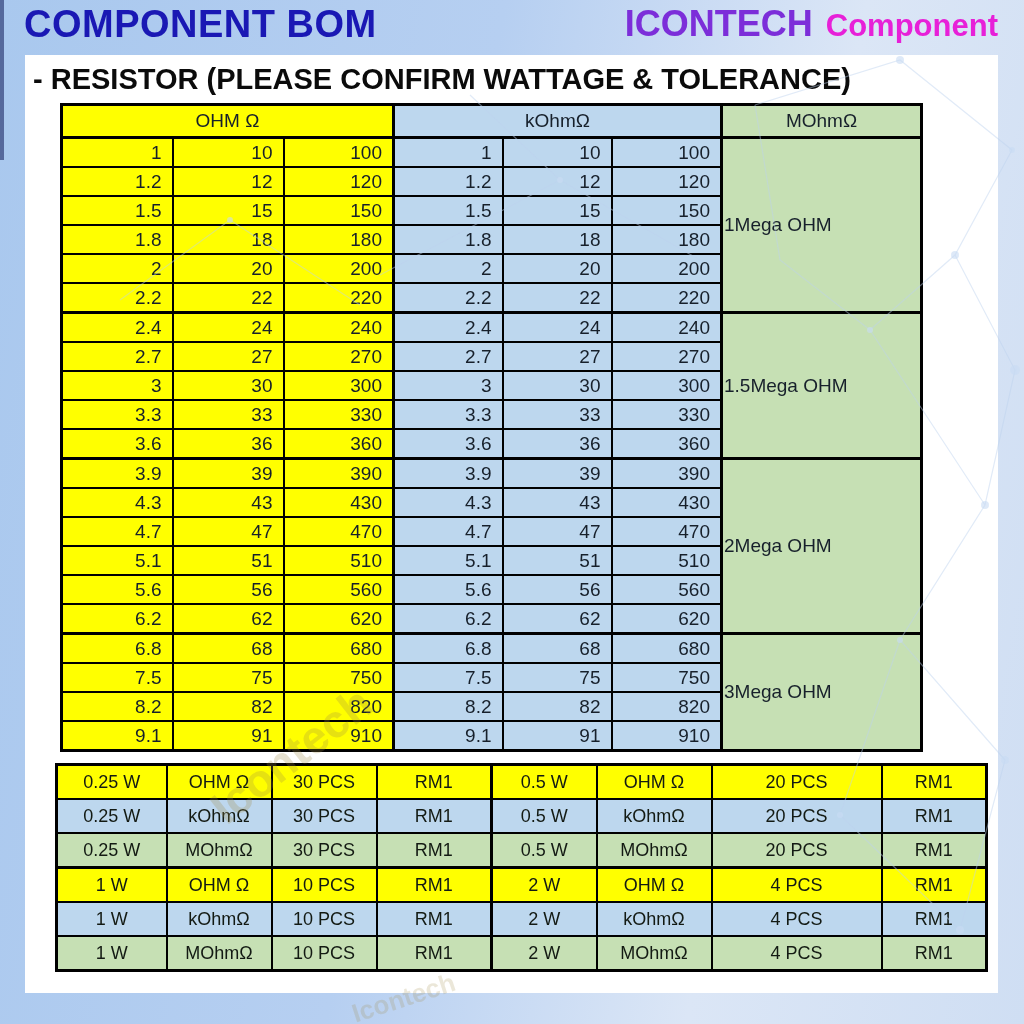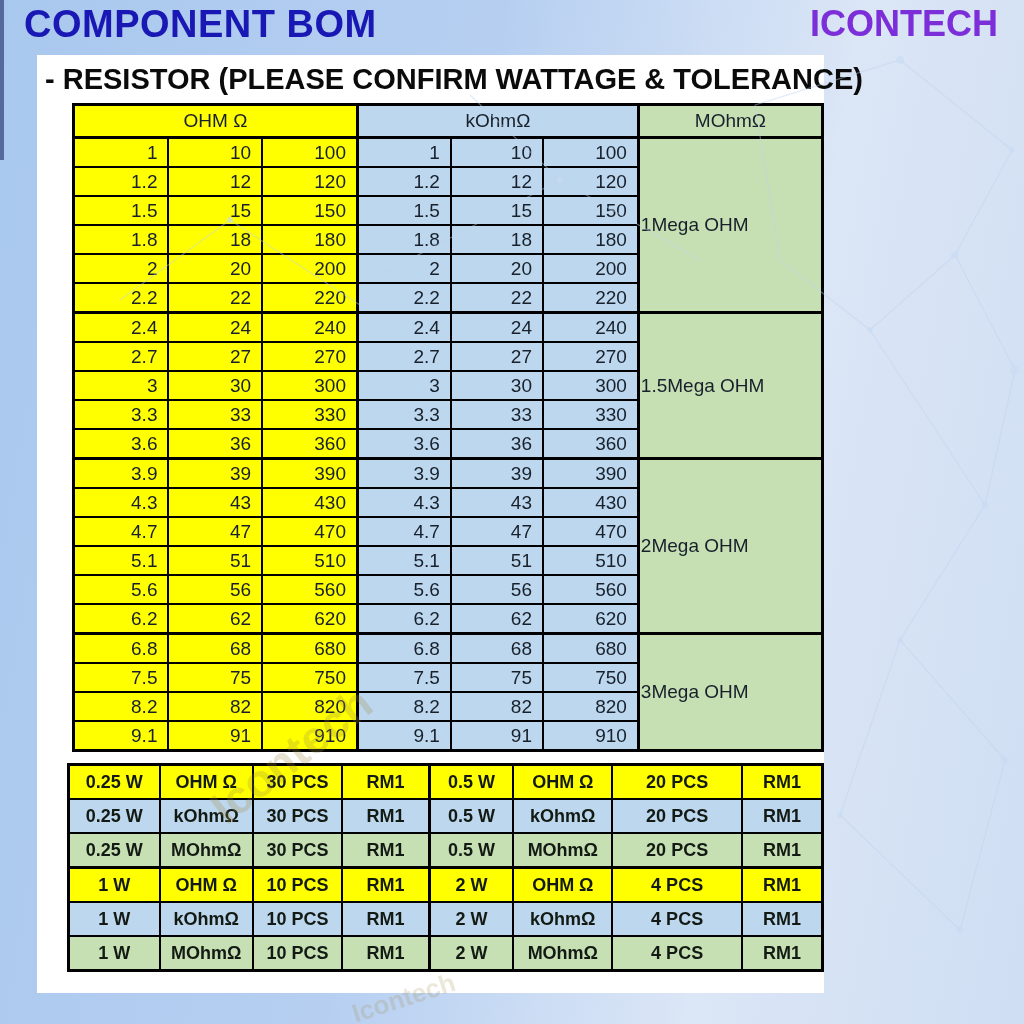--- a/index.html
+++ b/index.html
@@ -13,43 +13,43 @@
   
   .header-band{position:absolute;top:0;left:0;width:1024px;height:54px;
     display:flex;align-items:center;justify-content:space-between;
     padding:0 26px 6px 24px;box-sizing:border-box;z-index:3;}
   .app-title{font-size:38px;font-weight:900;letter-spacing:.5px;
     color:var(--title-blue,#1a18b4);}
   .brand{display:flex;align-items:baseline;gap:13px;}
   .brand-name{font-size:36px;font-weight:900;color:var(--brand-purple,#7c2ed9);}
   .brand-suffix{font-size:31px;font-weight:800;color:var(--brand-magenta,#e720d8);}
   
-  .card{position:absolute;left:25px;top:55px;width:787px;height:938px;
-    background:var(--card-bg,#ffffff);z-index:1;margin-left:12px;}
+  .card{position:absolute;left:25px;top:55px;width:973px;height:938px;
+    background:var(--card-bg,#ffffff);z-index:1;}
   .section-title{position:absolute;left:8px;top:8px;font-size:29px;font-weight:900;
     color:#0b0b0b;letter-spacing:0;white-space:nowrap;}
   
   table{border-collapse:collapse;table-layout:fixed;}
   .main-table{position:absolute;left:35px;top:48px;border:3px solid var(--border,#000);}
   .main-table th,.main-table td{border:2px solid var(--border,#000);
     font-size:19px;color:var(--text-dark,#17202b);overflow:hidden;white-space:nowrap;}
   .main-table th{height:28px;font-weight:400;text-align:center;}
   .main-table td{height:27px;}
   .main-table td.num{text-align:right;padding:0 10px 0 0;}
   .h-ohm,.c-ohm{background:var(--section-yellow,#ffff00);}
   .h-kohm,.c-kohm{background:var(--section-blue,#bdd7ee);}
   .h-mega,.c-mega{background:var(--section-green,#c6e0b4);}
   .c-mega{font-size:21px;}
   .sec-r{border-right-width:3px !important;}
   .main-table thead th{border-bottom-width:3px;}
   .main-table tr.group-start td{border-top-width:3px;}
   
   .bottom-table{position:absolute;left:30px;top:708px;border:3px solid var(--border,#000);}
   .bottom-table td{border:2px solid var(--border,#000);height:30px;
-    font-size:18px;font-weight:700;text-align:center;color:#131a13;
+    font-size:18px;font-weight:400;text-align:center;color:#131a13;
     overflow:hidden;white-space:nowrap;}
   tr.tone-yellow td{background:var(--section-yellow,#ffff00);}
   tr.tone-blue td{background:var(--section-blue,#bdd7ee);}
   tr.tone-green td{background:var(--section-green,#c6e0b4);}
   .half-r{border-right-width:3px !important;}
   .bottom-table tr.group2-start td{border-top-width:3px;}
   
   .watermark-1{position:absolute;left:200px;top:792px;z-index:2;
     font-size:46px;font-weight:700;color:#a08a46;opacity:.25;
     transform:rotate(-38deg);transform-origin:left top;pointer-events:none;}
@@ -60,20 +60,21 @@
 </style>
 </head>
 <body>
 
 <div class="edge-stripe"></div>
 
 <div class="header-band">
   <div class="app-title">COMPONENT BOM</div>
   <div class="brand">
     <span class="brand-name">ICONTECH</span>
+    <span class="brand-suffix">Component</span>
   </div>
 </div>
 
 <div class="card">
   <div class="section-title">- RESISTOR (PLEASE CONFIRM WATTAGE &amp; TOLERANCE)</div>
 
   <table class="main-table">
     <colgroup>
       <col style="width:111px">
         <col style="width:111px">

